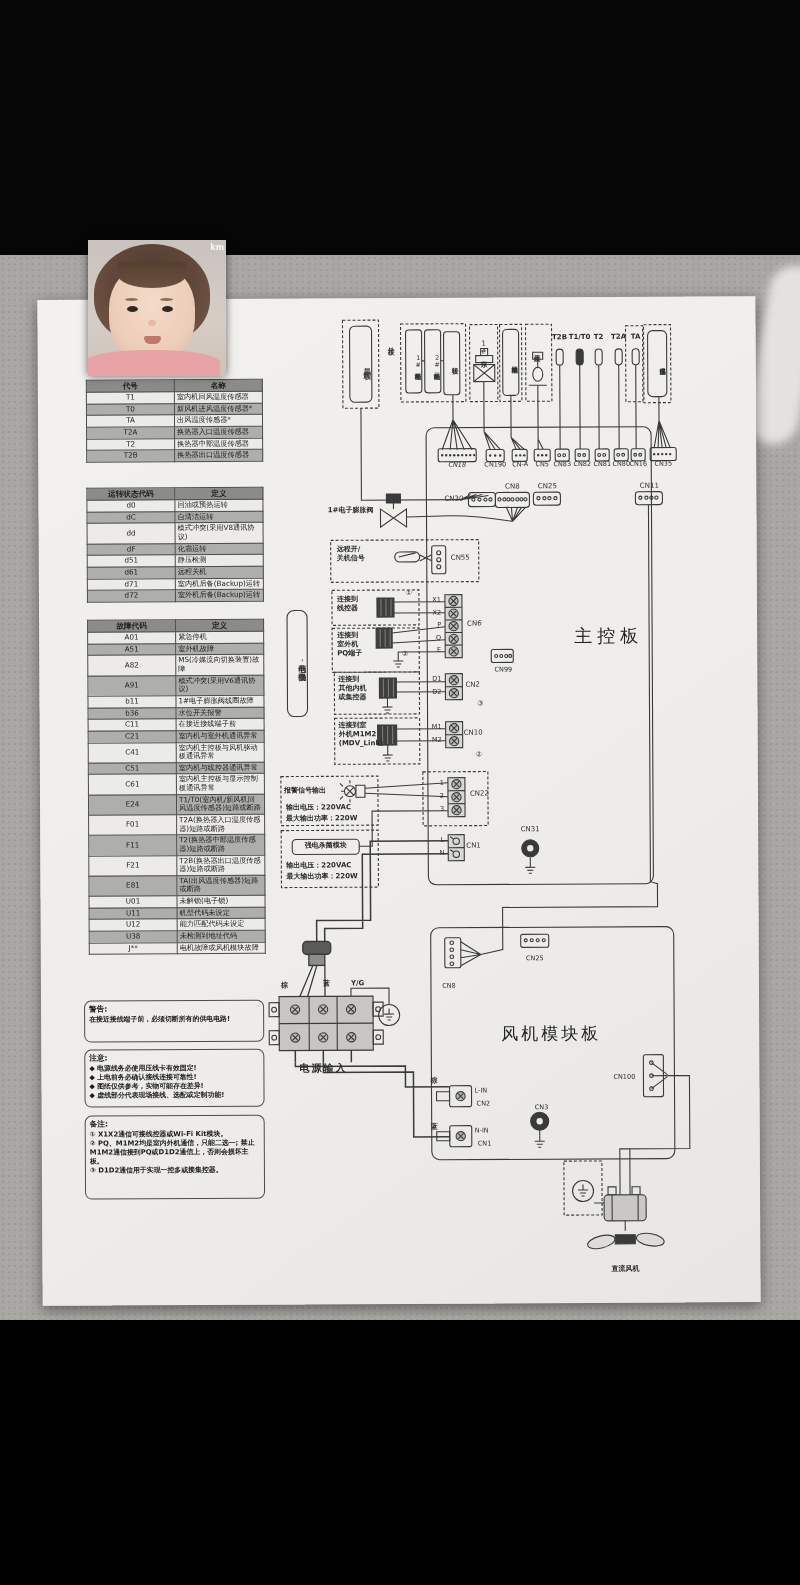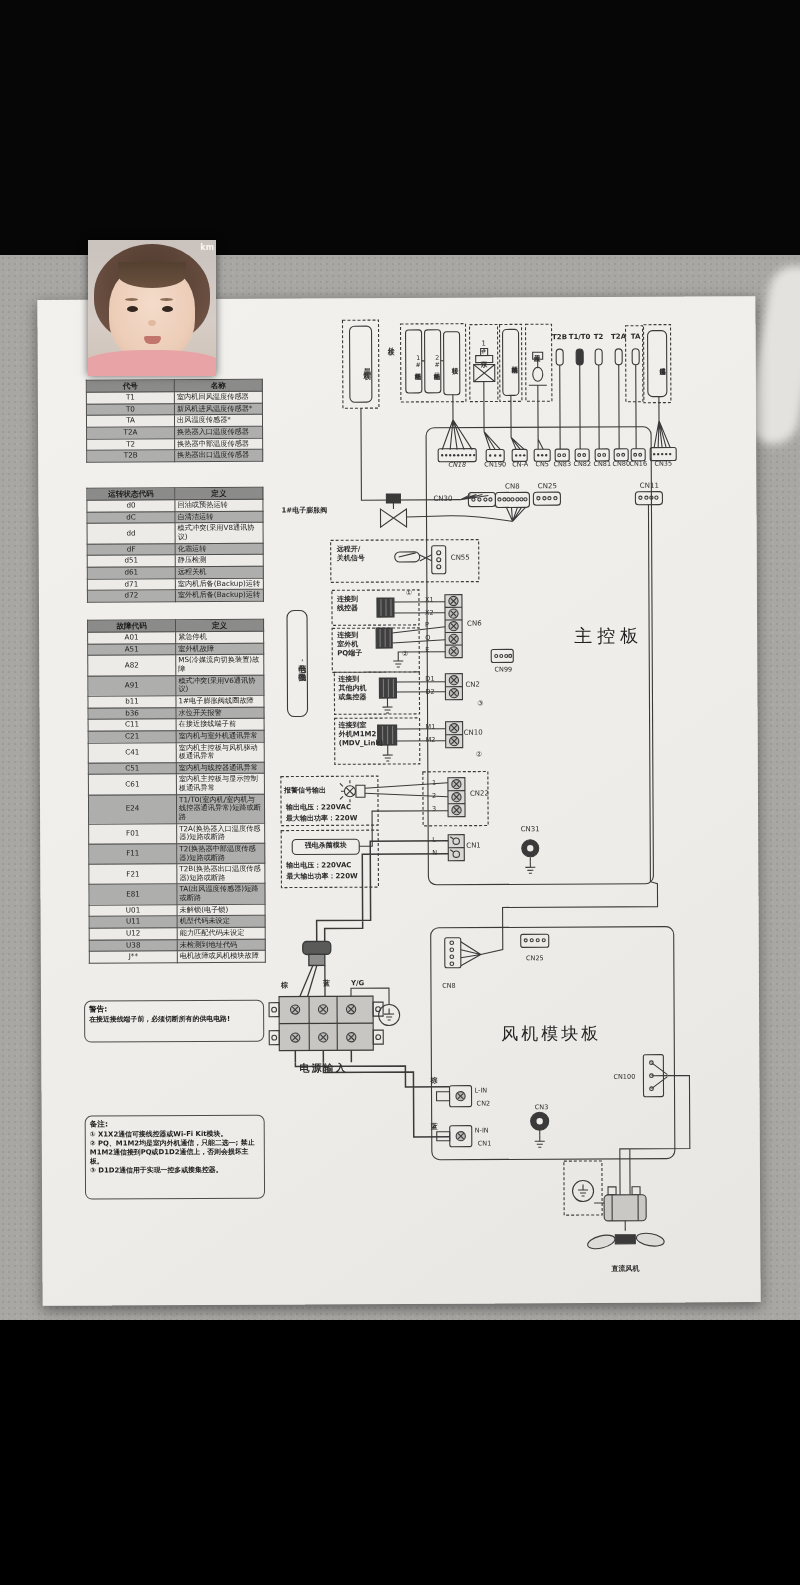--- a/index.html
+++ b/index.html
@@ -29,28 +29,28 @@
   .ltab tbody tr:nth-child(odd) td{background:#ecebe7;}
 
   .notebox{position:absolute;width:180px;border:1.2px solid #4c4c4c;border-radius:7px;
            padding:3px 4px;color:#1c1c1c;background:transparent;}
   .notebox .nt{font-size:7.6px;font-weight:bold;margin-bottom:1px;}
   .notebox .nl{font-size:6.9px;font-weight:bold;line-height:1.3;}
 
   
   .lab{position:absolute;font-size:7px;color:#2b2b2b;line-height:1.25;white-space:pre-line;}
   .lab.c{text-align:center;}
-  .lab.r{}
+  .lab.r{text-align:right;}
   .lab.b{font-weight:bold;}
   .vlab{position:absolute;writing-mode:vertical-rl;text-orientation:upright;
         font-size:7.5px;color:#2b2b2b;text-align:center;letter-spacing:1px;}
   .title-lg{position:absolute;font-size:18px;color:#222;letter-spacing:5px;text-align:center;}
 
   
-  .pip{position:absolute;left:88px;top:240px;width:128px;height:136px;overflow:hidden;
+  .pip{position:absolute;left:88px;top:240px;width:138px;height:136px;overflow:hidden;
        background:linear-gradient(180deg,#c9c2bd 0%,#d6cdc6 60%,#cfc1b6 100%);
        box-shadow:0 0 8px rgba(0,0,0,.6);}
   .ph-hair{position:absolute;left:6px;top:4px;width:116px;height:100px;border-radius:52% 52% 46% 46%;
            background:radial-gradient(ellipse at 50% 35%,#4f3a2f 0%,#63493c 55%,#77594a 100%);}
   .ph-face{position:absolute;left:21px;top:24px;width:86px;height:96px;border-radius:46% 46% 42% 42%;
            background:radial-gradient(ellipse at 50% 42%,#f4dbca 0%,#eccdb8 65%,#e0bba4 100%);}
   .ph-bang{position:absolute;left:30px;top:22px;width:68px;height:26px;border-radius:0 0 60% 60%;
            background:linear-gradient(180deg,#54402f,#6b5140);}
   .ph-eye{position:absolute;top:66px;width:11px;height:6px;border-radius:50%;background:#33271f;}
   .ph-brow{position:absolute;top:58px;width:13px;height:3px;border-radius:50%;background:#8a6c55;}
@@ -546,21 +546,21 @@
           <tr>
             <td>C51</td>
             <td>室内机与线控器通讯异常</td>
           </tr>
           <tr>
             <td>C61</td>
             <td>室内机主控板与显示控制板通讯异常</td>
           </tr>
           <tr>
             <td>E24</td>
-            <td>T1/T0(室内机/室内机与线控器通讯异常)短路或断路</td>
+            <td>T1/T0(室内机/新风机回风温度传感器)短路或断路</td>
           </tr>
           <tr>
             <td>F01</td>
             <td>T2A(换热器入口温度传感器)短路或断路</td>
           </tr>
           <tr>
             <td>F11</td>
             <td>T2(换热器中部温度传感器)短路或断路</td>
           </tr>
           <tr>
@@ -590,20 +590,27 @@
           <tr>
             <td>J**</td>
             <td>电机故障或风机模块故障</td>
           </tr>
         </tbody>
     </table>
 
     <div class="notebox" style="left:43px;top:701px;min-height:42px;">
       <div class="nt">警告:</div>
       <div class="nl">在接近接线端子前，必须切断所有的供电电路!</div>
+    </div>
+    <div class="notebox" style="left:43px;top:750px;min-height:58px;">
+      <div class="nt">注意:</div>
+      <div class="nl">◆ 电源线务必使用压线卡有效固定!</div>
+      <div class="nl">◆ 上电前务必确认接线连接可靠性!</div>
+      <div class="nl">◆ 图纸仅供参考，实物可能存在差异!</div>
+      <div class="nl">◆ 虚线部分代表现场接线、选配或定制功能!</div>
     </div>
     <div class="notebox" style="left:43px;top:816px;min-height:84px;">
       <div class="nt">备注:</div>
       <div class="nl">① X1X2通信可接线控器或Wi-Fi Kit模块。</div>
       <div class="nl">② PQ、M1M2均是室内外机通信，只能二选一; 禁止M1M2通信接到PQ或D1D2通信上，否则会损坏主板。</div>
       <div class="nl">③ D1D2通信用于实现一控多或接集控器。</div>
     </div>
 
     <div class="title-lg" style="left:512px;top:327px;width:115px;">主控板</div>
     <div class="title-lg" style="left:440px;top:725px;width:140px;font-size:17px;letter-spacing:3px;">风机模块板</div>

